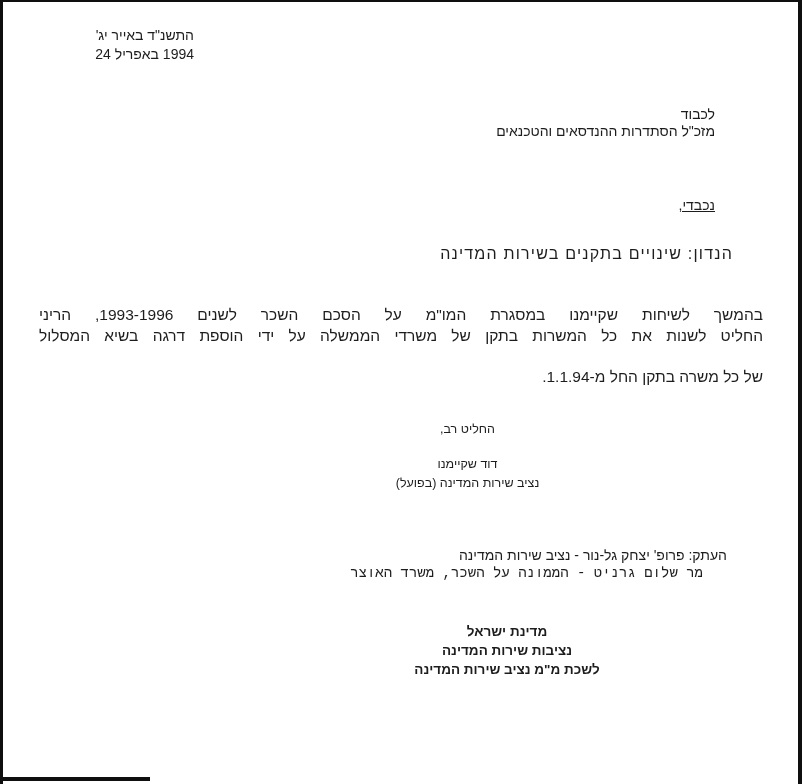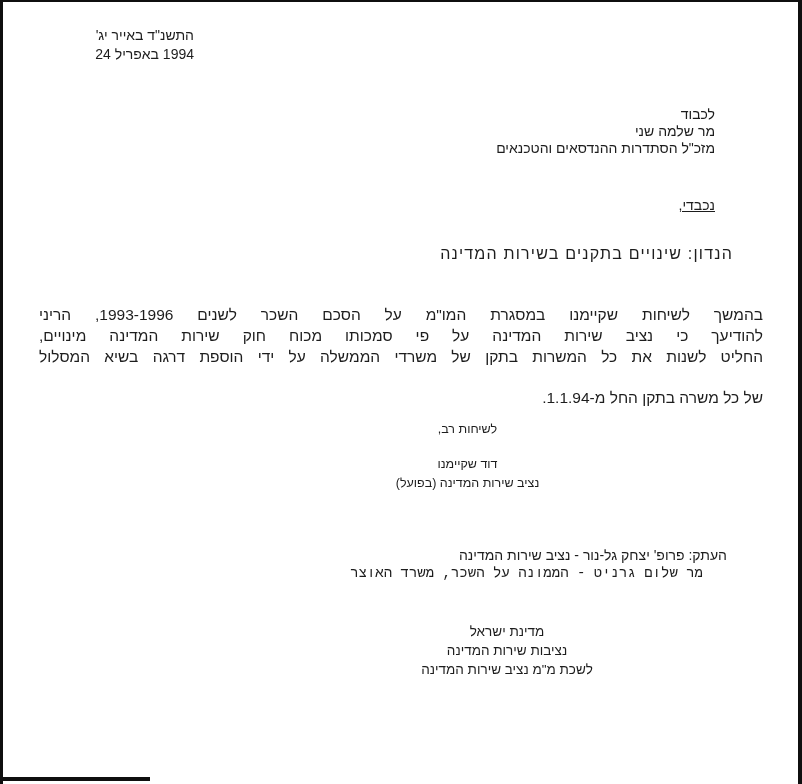--- a/index.html
+++ b/index.html
@@ -26,60 +26,58 @@
   .recipient-block{right:87px;top:106px;font-size:14px;line-height:17px;text-align:right;}
   .greeting-block{right:87px;top:196px;font-size:14px;line-height:18px;text-align:right;text-decoration:underline;}
   .subject-block{right:69px;top:244px;font-size:16px;letter-spacing:1.2px;line-height:20px;text-align:right;}
   .body-block{right:39px;top:304px;width:724px;font-size:15.5px;line-height:21px;}
   .body-line{text-align:justify;text-align-last:justify;}
   .body-line.last{text-align:right;text-align-last:right;margin-top:20px;}
   .closing-block{left:375px;top:420px;width:185px;font-size:12.5px;line-height:19px;text-align:center;}
   .signature-name{margin-top:16px;}
   .cc-block{right:75px;top:546px;font-size:14px;line-height:18px;text-align:right;margin-left:8px;}
   .cc-line2{padding-left:0;padding-right:24px;font-family:Liberation Mono, monospace;}
-  .footer-block{left:407px;top:622px;width:200px;font-size:13.5px;line-height:19px;text-align:center;}
+  .footer-block{left:407px;top:622px;width:200px;font-size:13.5px;line-height:19px;text-align:center;font-weight:bold;}
 </style>
 </head>
 <body>
 
 <div class="page">
 
   <div class="edge edge-left"></div>
   <div class="edge edge-top"></div>
   <div class="edge edge-right"></div>
   <div class="edge edge-bottom"></div>
 
   <div class="blk date-block">
     <div class="line">התשנ"ד באייר יג'</div>
     <div class="line">1994 באפריל 24</div>
   </div>
 
   <div class="blk recipient-block">
     <div class="line">לכבוד</div>
-    <div class="line">מר שלמה שני</div>
     <div class="line">מזכ"ל הסתדרות ההנדסאים והטכנאים</div>
   </div>
 
   <div class="blk greeting-block">
     <div class="line">נכבדי,</div>
   </div>
 
   <div class="blk subject-block">
     <div class="line">הנדון: שינויים בתקנים בשירות המדינה</div>
   </div>
 
   <div class="blk body-block">
     <div class="body-line">בהמשך לשיחות שקיימנו במסגרת המו"מ על הסכם השכר לשנים 1993-1996, הריני</div>
-    <div class="body-line">להודיעך כי נציב שירות המדינה על פי סמכותו מכוח חוק שירות המדינה מינויים,</div>
     <div class="body-line">החליט לשנות את כל המשרות בתקן של משרדי הממשלה על ידי הוספת דרגה בשיא המסלול</div>
     <div class="body-line last">של כל משרה בתקן החל מ-1.1.94.</div>
   </div>
 
   <div class="blk closing-block">
-    <div class="line">לשיחות רב,</div>
+    <div class="line">החליט רב,</div>
     <div class="line signature-name">דוד שקיימנו</div>
     <div class="line">נציב שירות המדינה (בפועל)</div>
   </div>
 
   <div class="blk cc-block">
     <div class="line">העתק: פרופ' יצחק גל-נור - נציב שירות המדינה</div>
     <div class="line cc-line2">מר שלום גרניט - הממונה על השכר, משרד האוצר</div>
   </div>
 
   <div class="blk footer-block">

